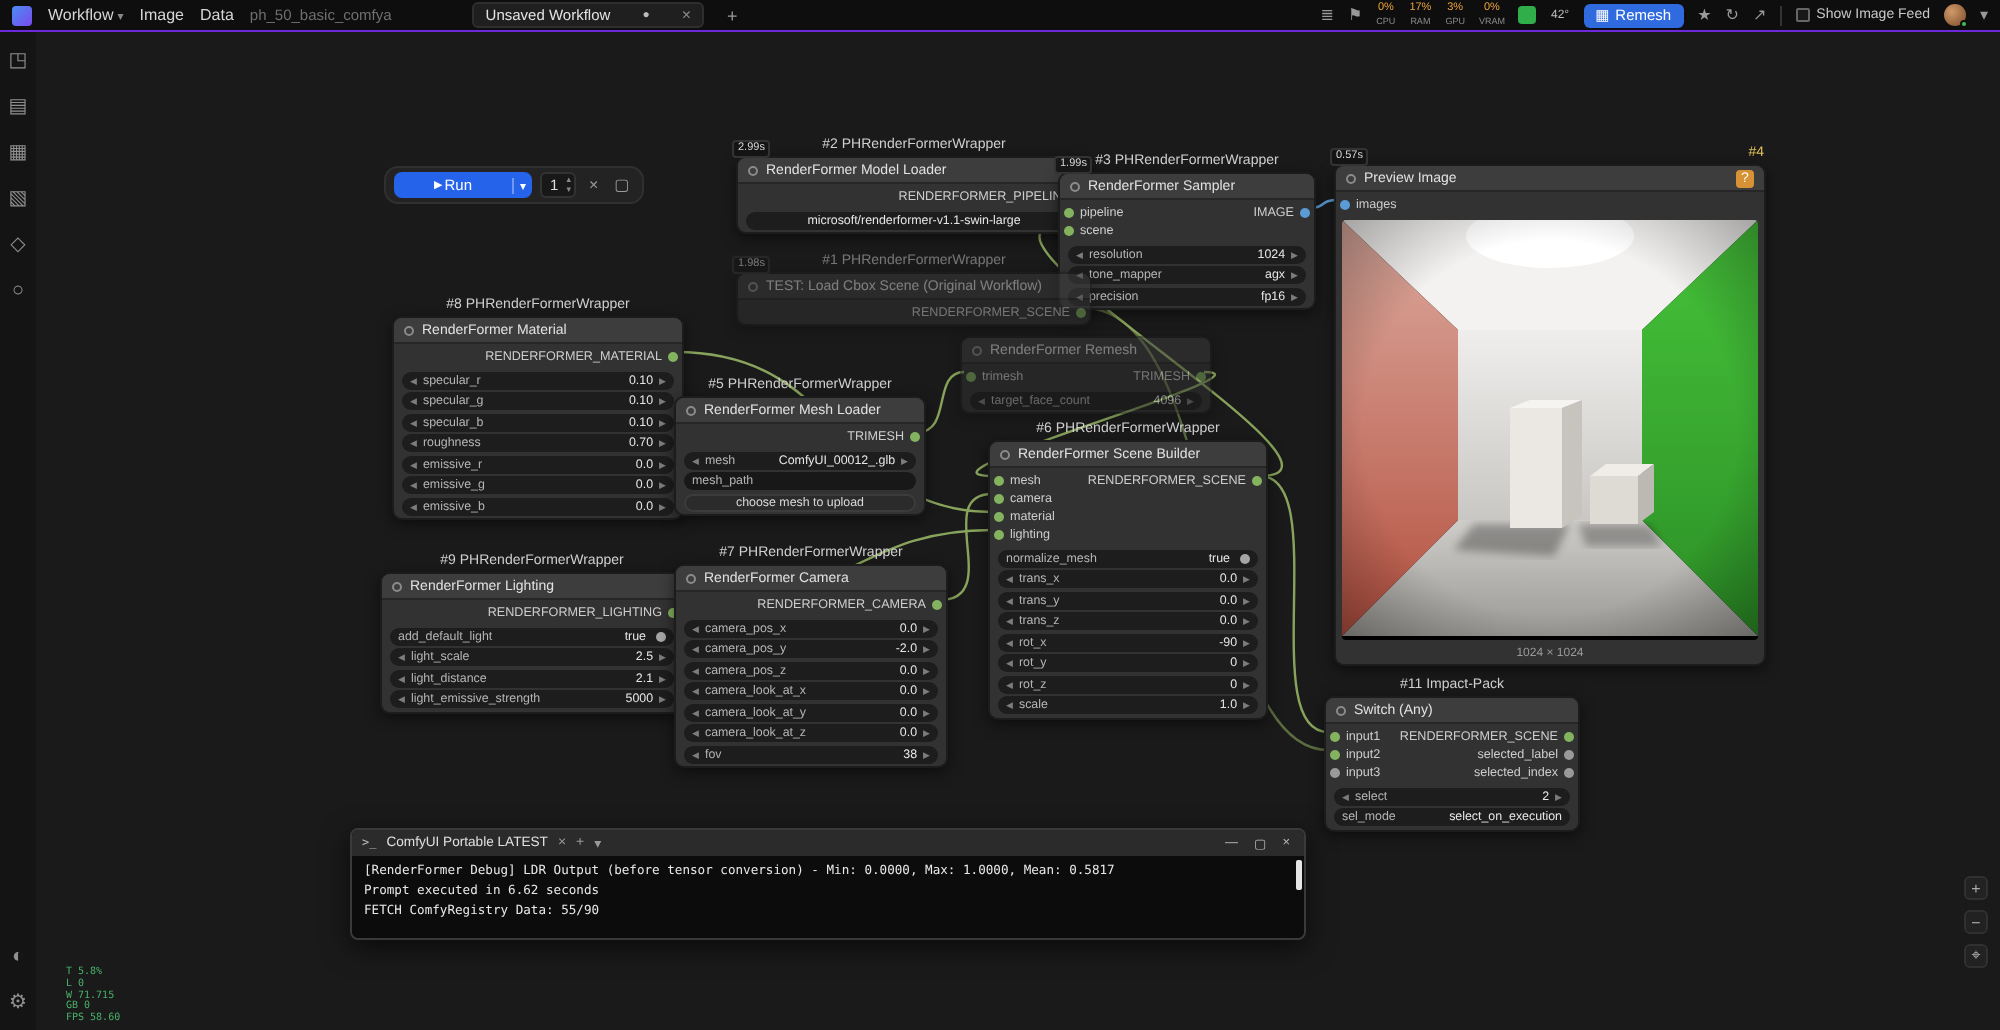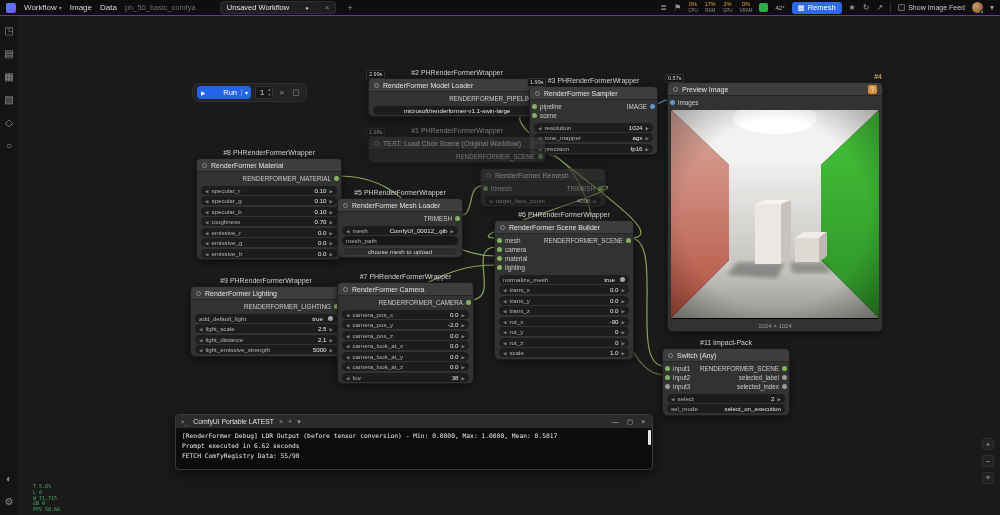--- a/index.html
+++ b/index.html
@@ -6,21 +6,21 @@
   html,body { width:1000px; height:515px; overflow:hidden; }
   body { background:#1a1a1a; font-family:"Liberation Sans",sans-serif; color:#ccc; position:relative; }
 
   
   .topbar { position:absolute; top:0; left:0; right:0; height:16px; background:#0e0e0e;
             display:flex; align-items:center; gap:8px; padding:0 6px; font-size:8px; z-index:60; border-bottom:1px solid #6d28d9; }
   .logo { width:10px; height:10px; border-radius:2px; background:linear-gradient(135deg,#4a8df0,#7a4af0); flex:0 0 auto; }
   .menu { color:#d6d6d6; display:flex; align-items:center; gap:2px; cursor:default; }
   .menu .car { font-size:6px; color:#888; }
   .wfname { color:#6f6f6f; font-size:7.5px; }
-  .tab { margin-left:16px; height:13px; display:flex; align-items:center; gap:16px; background:#1f1f1f;
+  .tab { margin-left:32px; height:13px; display:flex; align-items:center; gap:16px; background:#1f1f1f;
          border:1px solid #2e2e2e; border-radius:3px; padding:0 6px; font-size:7.5px; color:#e3e3e3; }
   .tab .udot { color:#bbb; font-size:6px; }
   .tab .x { color:#888; font-size:8px; }
   .newtab { color:#9a9a9a; font-size:9px; padding:0 3px; }
   .tb-right { margin-left:auto; display:flex; align-items:center; gap:7px; }
   .tbicon { color:#9a9a9a; font-size:8px; }
   .meter { display:flex; flex-direction:column; align-items:center; line-height:1; }
   .meter .mv { font-size:5.5px; color:#e8a33d; }
   .meter .ml { font-size:4.5px; color:#8a8a8a; margin-top:1px; }
   .gauge { width:9px; height:9px; border-radius:2px; background:#2fae4a; }
@@ -37,21 +37,21 @@
   .sidebar { position:absolute; top:16px; left:0; bottom:0; width:18px; background:#141414; z-index:55;
              display:flex; flex-direction:column; align-items:center; padding:10px 0 8px; gap:13px; }
   .sbicon { color:#8f8f8f; font-size:10px; line-height:1; cursor:default; }
   .sb-spacer { margin-top:auto; }
 
   
   .wires { position:absolute; inset:0; z-index:1; pointer-events:none; }
   .runpanel { position:absolute; left:192px; top:83px; z-index:40; background:#232323; border:1px solid #303030;
               border-radius:7px; display:flex; align-items:center; gap:4px; padding:2px 4px; height:19px; }
   .runbtn { background:#2563eb; color:#fff; border-radius:4px; display:flex; align-items:center; height:13px; overflow:hidden; }
-  .runmain { display:flex; align-items:center; gap:18px; padding:0 4px; font-size:7.5px; }
+  .runmain { display:flex; align-items:center; gap:1px; padding:0 20px; font-size:7.5px; }
   .runmain .pl { font-size:5.5px; }
   .runcaret { border-left:1px solid rgba(255,255,255,.35); padding:0 3px; font-size:6px; }
   .stepper { background:#181818; border:1px solid #333; border-radius:3px; height:13px; display:flex; align-items:center; }
   .stepval { font-size:7.5px; color:#ddd; padding:0 4px; }
   .steparrows { display:flex; flex-direction:column; line-height:1; padding-right:2px; }
   .steparrows span { font-size:4.5px; color:#888; }
   .rp-ic { color:#9a9a9a; font-size:8px; padding:0 2px; }
 
   .zoomctl { position:absolute; right:6px; top:438px; z-index:40; display:flex; flex-direction:column; gap:5px; }
   .zbtn { width:12px; height:12px; background:#222; border:1px solid #303030; border-radius:3px; color:#aaa;

